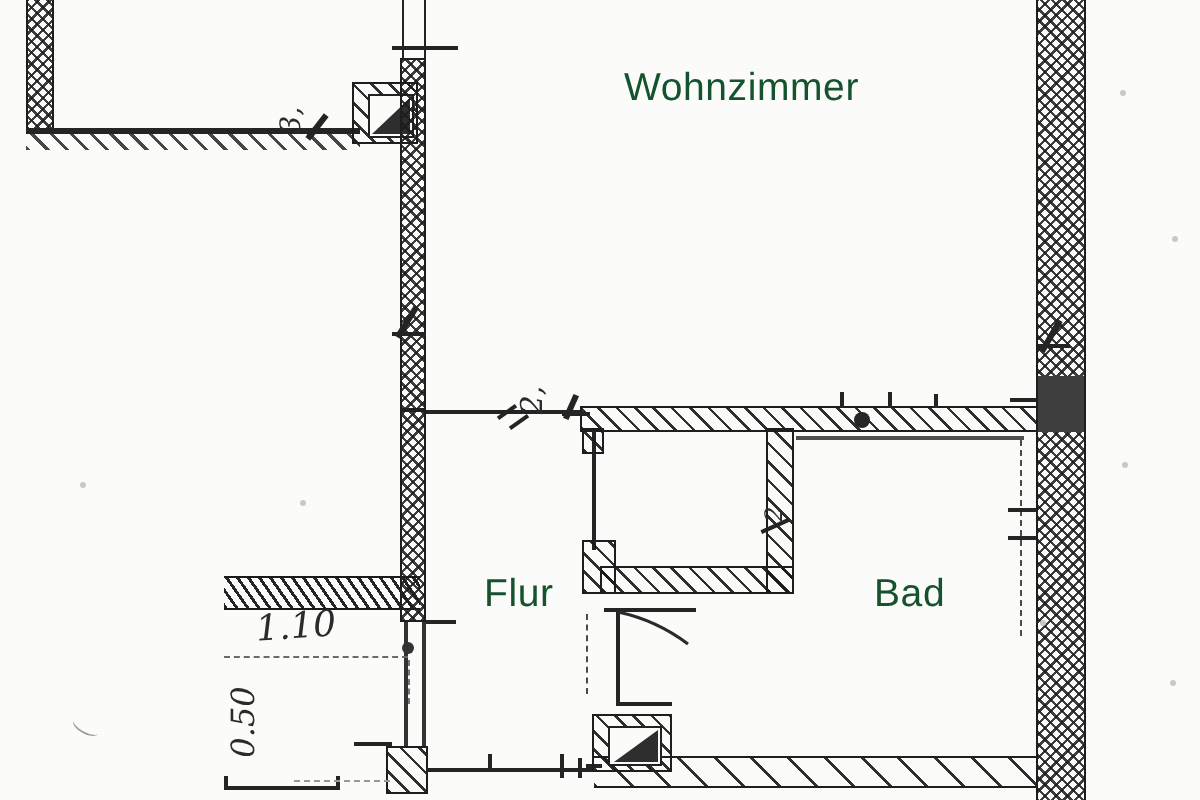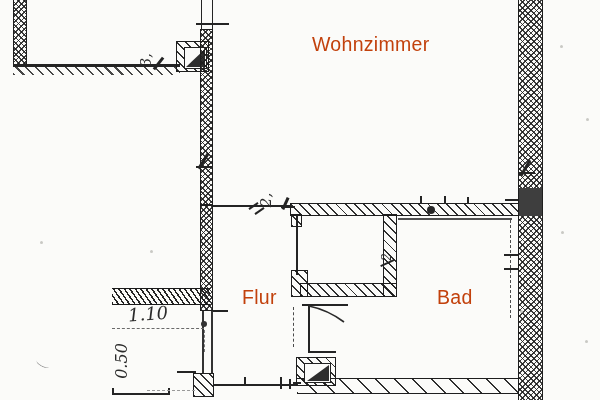--- a/index.html
+++ b/index.html
@@ -24,21 +24,21 @@
           background-image: repeating-linear-gradient(55deg, rgba(25,25,25,.95) 0 1.5px, transparent 1.5px 4.5px);
           border-top:1.6px solid #1a1a1a; border-bottom:1.6px solid #1a1a1a; }
   .band { position:absolute;
           background-image: repeating-linear-gradient(45deg, rgba(25,25,25,.9) 0 1.4px, transparent 1.4px 13px);
           border-top:1.6px solid #1e1e1e; border-bottom:1.6px solid #1e1e1e; }
   .ticks{ position:absolute;
           background-image: repeating-linear-gradient(45deg, rgba(25,25,25,.8) 0 1.5px, transparent 1.5px 7px); }
   .wbox { position:absolute; background:#fbfbf9; border:1.3px solid #222; }
   .vdash{ position:absolute; border-left:1.6px dashed #4a4a4a; }
   .hdash{ position:absolute; border-top:1.5px dashed #6a6a6a; }
-  .lbl  { position:absolute; font-size:19.5px; color:#c2410c; letter-spacing:.3px; white-space:nowrap; }
+  .lbl  { position:absolute; font-size:19.5px; color:#14532d; letter-spacing:.3px; white-space:nowrap; }
   .dim  { position:absolute; font-family:"DejaVu Serif", serif; font-style:italic;
           color:#2b2b2b; white-space:nowrap; }
   .rot  { transform:rotate(-90deg); transform-origin:center; text-align:center; }
   .speck{ position:absolute; background:#c9c9c4; border-radius:50%; }
 </style>
 </head>
 <body>
 
 <div id="plan">
 

